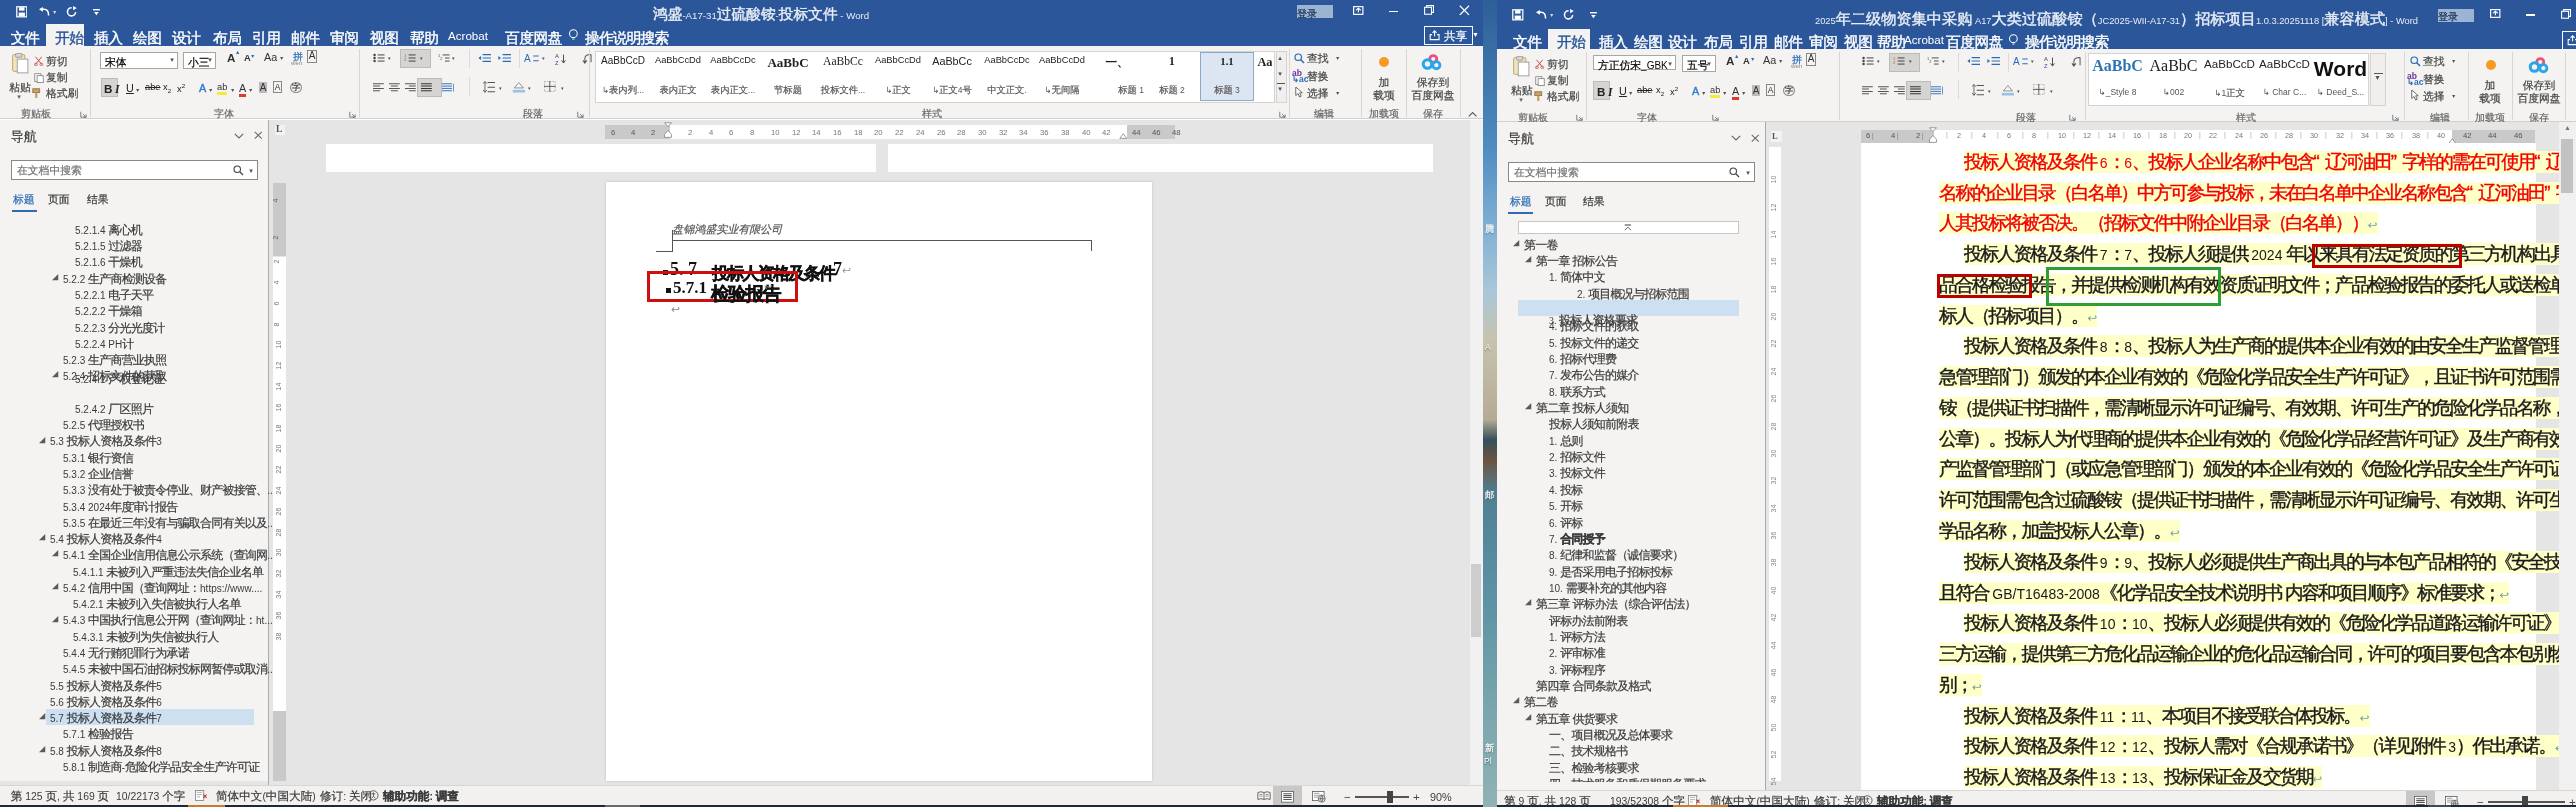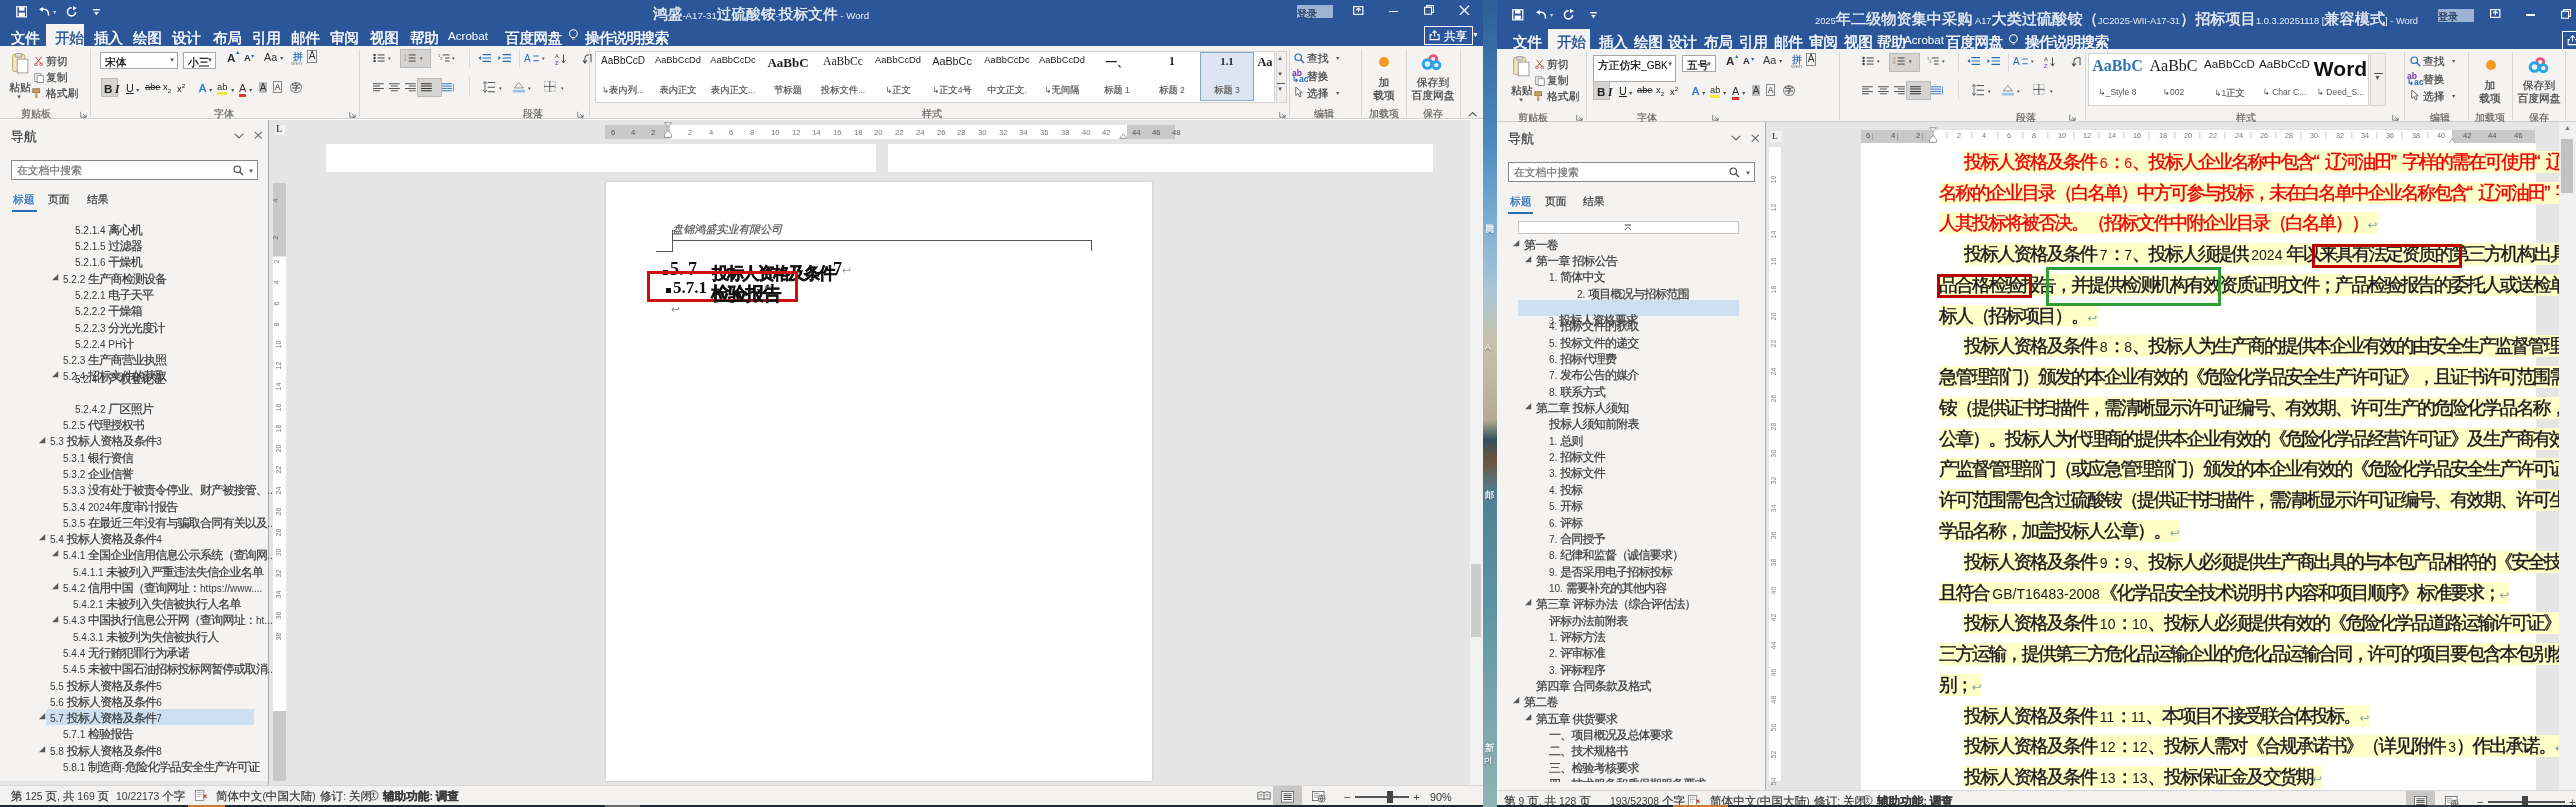--- a/index.html
+++ b/index.html
@@ -241,21 +241,21 @@
 <div style="left:816px;top:84px;width:54px;text-align:center;white-space:nowrap;overflow:hidden;font-size:9.3px;color:#555"><span style="font-size:9.3px;-webkit-text-stroke:0.2px;">投标文件</span><span style="font-size:8.5px;letter-spacing:0">...</span></div>
 <div style="left:871px;top:55px;width:54px;text-align:center;white-space:nowrap;overflow:hidden;font-size:9.3px;color:#222;">AaBbCcDd</div>
 <div style="left:871px;top:84px;width:54px;text-align:center;white-space:nowrap;overflow:hidden;font-size:9.3px;color:#555"><span style="font-size:8.5px;letter-spacing:0">↳</span><span style="font-size:9.3px;-webkit-text-stroke:0.2px;">正文</span></div>
 <div style="left:925px;top:55px;width:54px;text-align:center;white-space:nowrap;overflow:hidden;font-size:10.8px;color:#222;">AaBbCc</div>
 <div style="left:925px;top:84px;width:54px;text-align:center;white-space:nowrap;overflow:hidden;font-size:9.3px;color:#555"><span style="font-size:8.5px;letter-spacing:0">↳</span><span style="font-size:9.3px;-webkit-text-stroke:0.2px;">正文</span><span style="font-size:8.5px;letter-spacing:0">4</span><span style="font-size:9.3px;-webkit-text-stroke:0.2px;">号</span></div>
 <div style="left:980px;top:55px;width:54px;text-align:center;white-space:nowrap;overflow:hidden;font-size:9.3px;color:#222;">AaBbCcDc</div>
 <div style="left:980px;top:84px;width:54px;text-align:center;white-space:nowrap;overflow:hidden;font-size:9.3px;color:#555"><span style="font-size:9.3px;-webkit-text-stroke:0.2px;">中文正文</span><span style="font-size:8.5px;letter-spacing:0">.</span></div>
 <div style="left:1035px;top:55px;width:54px;text-align:center;white-space:nowrap;overflow:hidden;font-size:9.3px;color:#222;">AaBbCcDd</div>
 <div style="left:1035px;top:84px;width:54px;text-align:center;white-space:nowrap;overflow:hidden;font-size:9.3px;color:#555"><span style="font-size:8.5px;letter-spacing:0">↳</span><span style="font-size:9.3px;-webkit-text-stroke:0.2px;">无间隔</span></div>
 <div style="left:1090px;top:55px;width:54px;text-align:center;white-space:nowrap;overflow:hidden;font-size:11.6px;color:#222;font-weight:bold;font-family:'Liberation Serif',serif;">一、</div>
-<div style="left:1090px;top:84px;width:54px;text-align:center;white-space:nowrap;overflow:hidden;font-size:9.3px;color:#555"><span style="font-size:9.3px;-webkit-text-stroke:0.2px;">标题</span><span style="font-size:8.5px;letter-spacing:0"> 1</span></div>
+<div style="left:1090px;top:84px;width:54px;text-align:right;white-space:nowrap;overflow:hidden;font-size:9.3px;color:#555"><span style="font-size:9.3px;-webkit-text-stroke:0.2px;">标题</span><span style="font-size:8.5px;letter-spacing:0"> 1</span></div>
 <div style="left:1145px;top:55px;width:54px;text-align:center;white-space:nowrap;overflow:hidden;font-size:11.6px;color:#222;font-weight:bold;font-family:'Liberation Serif',serif;">1</div>
 <div style="left:1145px;top:84px;width:54px;text-align:center;white-space:nowrap;overflow:hidden;font-size:9.3px;color:#555"><span style="font-size:9.3px;-webkit-text-stroke:0.2px;">标题</span><span style="font-size:8.5px;letter-spacing:0"> 2</span></div>
 <div style="left:1200px;top:52px;width:54px;height:49px;background:#dce6f2;border:1.2px solid #8aa8c8"></div>
 <div style="left:1200px;top:55px;width:54px;text-align:center;white-space:nowrap;overflow:hidden;font-size:10.8px;color:#222;font-weight:bold;font-family:'Liberation Serif',serif;">1.1</div>
 <div style="left:1200px;top:84px;width:54px;text-align:center;white-space:nowrap;overflow:hidden;font-size:9.3px;color:#555"><span style="font-size:9.3px;-webkit-text-stroke:0.2px;">标题</span><span style="font-size:8.5px;letter-spacing:0"> 3</span></div>
 <div style="left:1255px;top:55px;width:20px;text-align:center;white-space:nowrap;overflow:hidden;font-size:12.4px;color:#222;font-weight:bold;font-family:'Liberation Serif',serif;">Aa</div>
 <div style="left:1255px;top:84px;width:20px;text-align:center;white-space:nowrap;overflow:hidden;font-size:9.3px;color:#555"></div>
 <div style="left:1276px;top:51px;width:10.8px;height:52px;background:#f0efee;border:0.8px solid #d5d2cf"></div>
 <div style="left:1277px;top:54px;font-size:6.2px;color:#555;white-space:nowrap;">▲</div>
 <div style="left:1277px;top:70px;font-size:6.2px;color:#555;white-space:nowrap;">▼</div>
@@ -586,21 +586,21 @@
     <rect x="1" y="1" width="9" height="5" fill="#c8a165" stroke="#8b6b3a"></rect>
     <rect x="4" y="6" width="3" height="7" fill="#c8a165"></rect>
   </svg>
 <div style="left:1547px;top:90px;font-size:10.8px;color:#444;white-space:nowrap;"><span style="font-size:10.8px;-webkit-text-stroke:0.2px;">格式刷</span></div>
 <div style="left:1533px;top:111px;font-size:10px;color:#6a6866;white-space:nowrap;transform:translateX(-50%)"><span style="font-size:10px;-webkit-text-stroke:0.2px;">剪贴板</span></div>
 <svg style="position:absolute;left:1576px;top:114px;" width="7.7" height="7.7" viewBox="0 0 10 10">
     <path d="M1 1 L1 8 L8 8" fill="none" stroke="#777" stroke-width="1.2"></path>
     <path d="M4 4 L8 8 M8 4.5 L8 8 L4.5 8" fill="none" stroke="#777" stroke-width="1.2"></path>
   </svg>
 <div style="left:1586px;top:52px;width:0.8px;height:68px;background:#d8d5d2"></div>
-<div style="left:1593px;top:55px;width:83px;height:27px;background:#fff;border:0.8px solid #a8a6a4">
+<div style="left:1593px;top:55px;width:83px;height:15px;background:#fff;border:0.8px solid #a8a6a4">
     <div style="margin:1.5px 0 0 3.9px;white-space:nowrap;overflow:hidden"><span style="font-size:10.8px;-webkit-text-stroke:0.2px;">方正仿宋</span><span style="font-size:10px;letter-spacing:0">_GBK</span></div>
   </div>
 <div style="left:1667px;top:60px;font-size:6.2px;color:#555;white-space:nowrap;">▼</div>
 <div style="left:1682px;top:55px;width:34px;height:17px;background:#fff;border:0.8px solid #a8a6a4">
     <div style="margin:1.5px 0 0 3.9px;white-space:nowrap;overflow:hidden"><span style="font-size:10.8px;-webkit-text-stroke:0.2px;">五号</span></div>
   </div>
 <div style="left:1706px;top:60px;font-size:6.2px;color:#555;white-space:nowrap;">▼</div>
 <div style="left:1726px;top:54px;font-size:11.6px;color:#333;white-space:nowrap;font-weight:bold">A</div>
 <div style="left:1734px;top:53px;font-size:5.4px;color:#2b6cb5;white-space:nowrap;">▲</div>
 <div style="left:1743px;top:56px;font-size:9.3px;color:#333;white-space:nowrap;font-weight:bold">A</div>
@@ -812,21 +812,21 @@
     <path d="M8 0 L8 8 L0 8 Z" fill="#5a5a5a"></path>
   </svg>
 <div style="left:1536px;top:400px;font-size:10px;color:#3b3b3b;white-space:nowrap;"><span style="font-size:12px;-webkit-text-stroke:0.2px;letter-spacing:-0.8px;">第二章</span><span style="font-size:10px;letter-spacing:0"> </span><span style="font-size:12px;-webkit-text-stroke:0.2px;letter-spacing:-0.8px;">投标人须知</span></div>
 <div style="left:1549px;top:416px;font-size:10px;color:#3b3b3b;white-space:nowrap;"><span style="font-size:12px;-webkit-text-stroke:0.2px;letter-spacing:-0.8px;">投标人须知前附表</span></div>
 <div style="left:1549px;top:433px;font-size:10px;color:#3b3b3b;white-space:nowrap;"><span style="font-size:10px;letter-spacing:0">1. </span><span style="font-size:12px;-webkit-text-stroke:0.2px;letter-spacing:-0.8px;">总则</span></div>
 <div style="left:1549px;top:449px;font-size:10px;color:#3b3b3b;white-space:nowrap;"><span style="font-size:10px;letter-spacing:0">2. </span><span style="font-size:12px;-webkit-text-stroke:0.2px;letter-spacing:-0.8px;">招标文件</span></div>
 <div style="left:1549px;top:465px;font-size:10px;color:#3b3b3b;white-space:nowrap;"><span style="font-size:10px;letter-spacing:0">3. </span><span style="font-size:12px;-webkit-text-stroke:0.2px;letter-spacing:-0.8px;">投标文件</span></div>
 <div style="left:1549px;top:482px;font-size:10px;color:#3b3b3b;white-space:nowrap;"><span style="font-size:10px;letter-spacing:0">4. </span><span style="font-size:12px;-webkit-text-stroke:0.2px;letter-spacing:-0.8px;">投标</span></div>
 <div style="left:1549px;top:498px;font-size:10px;color:#3b3b3b;white-space:nowrap;"><span style="font-size:10px;letter-spacing:0">5. </span><span style="font-size:12px;-webkit-text-stroke:0.2px;letter-spacing:-0.8px;">开标</span></div>
 <div style="left:1549px;top:515px;font-size:10px;color:#3b3b3b;white-space:nowrap;"><span style="font-size:10px;letter-spacing:0">6. </span><span style="font-size:12px;-webkit-text-stroke:0.2px;letter-spacing:-0.8px;">评标</span></div>
-<div style="left:1549px;top:531px;font-size:10px;color:#3b3b3b;white-space:nowrap;"><span style="font-size:10px;letter-spacing:0">7. </span><span style="font-size:12px;-webkit-text-stroke:0.2px;letter-spacing:-0.8px;">合同授予</span></div>
+<div style="left:1549px;top:531px;font-size:10px;color:#3b3b3b;white-space:nowrap;"><span style="font-size:10px;letter-spacing:0">7. </span><span style="font-size:12px;-webkit-text-stroke:0.2px;letter-spacing:-0.8px;font-weight:bold;">合同授予</span></div>
 <div style="left:1549px;top:547px;font-size:10px;color:#3b3b3b;white-space:nowrap;"><span style="font-size:10px;letter-spacing:0">8. </span><span style="font-size:12px;-webkit-text-stroke:0.2px;letter-spacing:-0.8px;">纪律和监督（诚信要求）</span></div>
 <div style="left:1549px;top:564px;font-size:10px;color:#3b3b3b;white-space:nowrap;"><span style="font-size:10px;letter-spacing:0">9. </span><span style="font-size:12px;-webkit-text-stroke:0.2px;letter-spacing:-0.8px;">是否采用电子招标投标</span></div>
 <div style="left:1549px;top:580px;font-size:10px;color:#3b3b3b;white-space:nowrap;"><span style="font-size:10px;letter-spacing:0">10. </span><span style="font-size:12px;-webkit-text-stroke:0.2px;letter-spacing:-0.8px;">需要补充的其他内容</span></div>
 <svg style="position:absolute;left:1525px;top:599px;" width="7" height="7" viewBox="0 0 9 9">
     <path d="M8 0 L8 8 L0 8 Z" fill="#5a5a5a"></path>
   </svg>
 <div style="left:1536px;top:596px;font-size:10px;color:#3b3b3b;white-space:nowrap;"><span style="font-size:12px;-webkit-text-stroke:0.2px;letter-spacing:-0.8px;">第三章</span><span style="font-size:10px;letter-spacing:0"> </span><span style="font-size:12px;-webkit-text-stroke:0.2px;letter-spacing:-0.8px;">评标办法（综合评估法）</span></div>
 <div style="left:1549px;top:613px;font-size:10px;color:#3b3b3b;white-space:nowrap;"><span style="font-size:12px;-webkit-text-stroke:0.2px;letter-spacing:-0.8px;">评标办法前附表</span></div>
 <div style="left:1549px;top:629px;font-size:10px;color:#3b3b3b;white-space:nowrap;"><span style="font-size:10px;letter-spacing:0">1. </span><span style="font-size:12px;-webkit-text-stroke:0.2px;letter-spacing:-0.8px;">评标方法</span></div>
 <div style="left:1549px;top:645px;font-size:10px;color:#3b3b3b;white-space:nowrap;"><span style="font-size:10px;letter-spacing:0">2. </span><span style="font-size:12px;-webkit-text-stroke:0.2px;letter-spacing:-0.8px;">评审标准</span></div>

